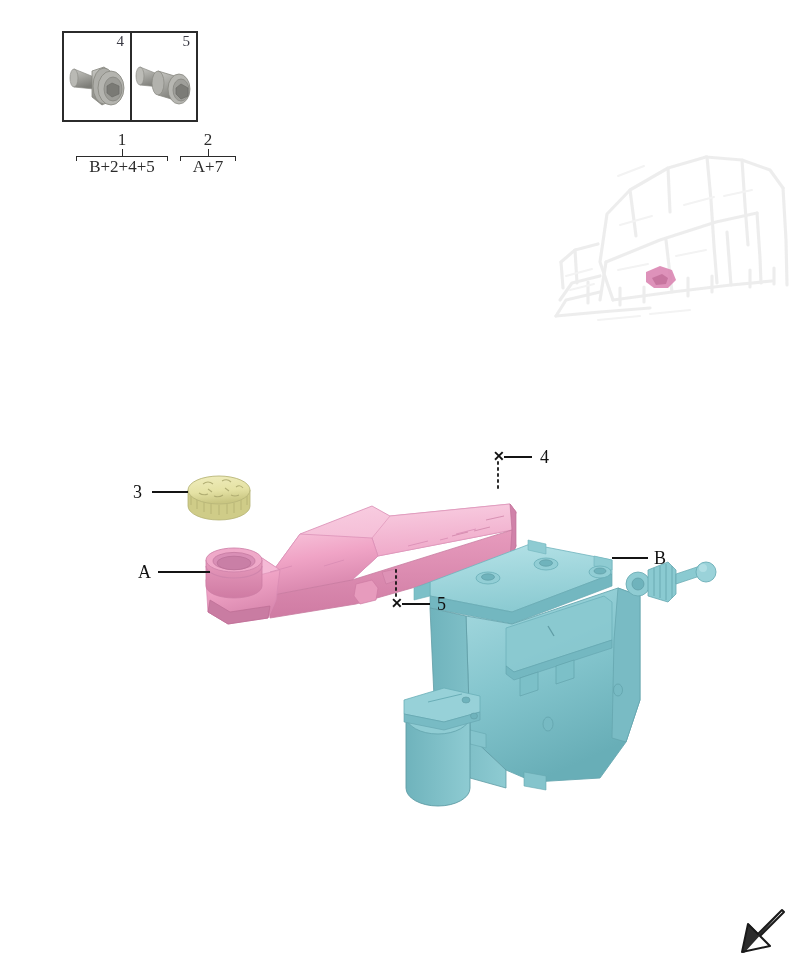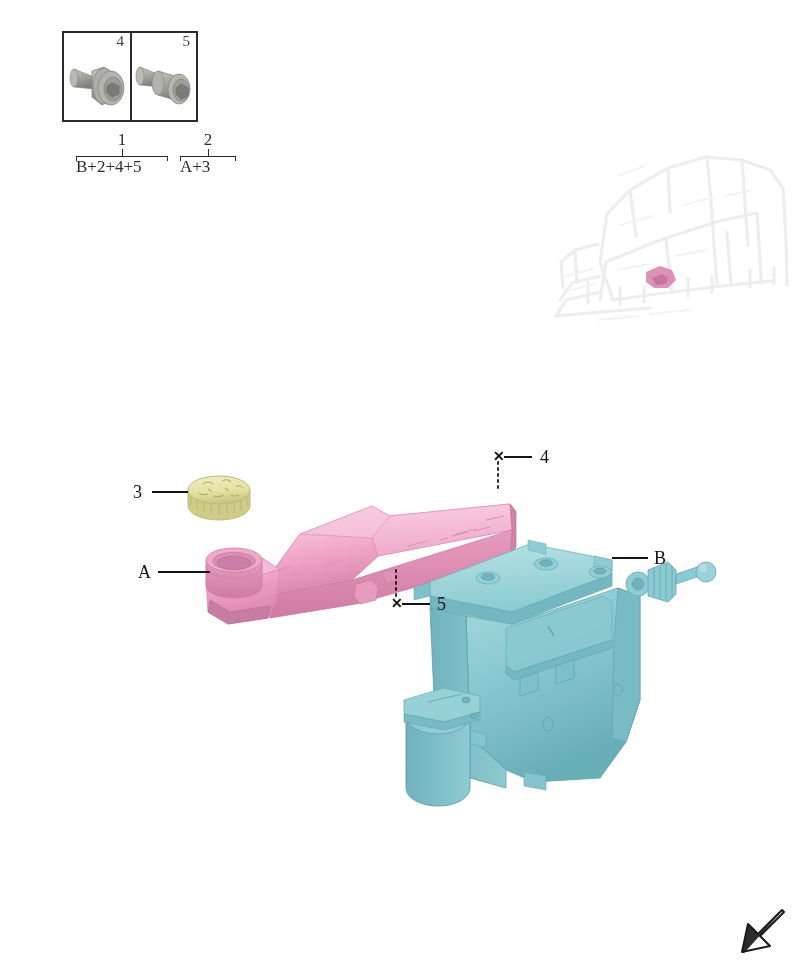--- a/index.html
+++ b/index.html
@@ -78,20 +78,21 @@
     width: 1px;
     height: 5px;
     background: #2b2b2b;
   }
   .bracket-bar::before { left: 0; }
   .bracket-bar::after  { right: 0; }
   .bracket-label {
     position: absolute;
     top: 27px;
     width: 100%;
+    text-align: center;
     font-size: 17px;
     line-height: 1.1;
     letter-spacing: 0px;
     color: #2b2b2b;
     white-space: nowrap;
   }
 
   
   .callout {
     position: absolute;
@@ -441,21 +442,21 @@
     <span class="bracket-top-num">1</span>
     <span class="bracket-stem"></span>
     <span class="bracket-bar"></span>
     <span class="bracket-label">B+2+4+5</span>
   </div>
 
   <div class="bracket-group" style="left:180px; top:131px; width:56px;">
     <span class="bracket-top-num">2</span>
     <span class="bracket-stem"></span>
     <span class="bracket-bar"></span>
-    <span class="bracket-label">A+3</span>
+    <span class="bracket-label">A+7</span>
   </div>
 
   <span class="callout" style="left:133px; top:483px;">3</span>
 
   <span class="callout" style="left:138px; top:563px;">A</span>
 
   <span class="callout" style="left:540px; top:448px;">4</span>
 
   <span class="callout" style="left:437px; top:595px;">5</span>
 

